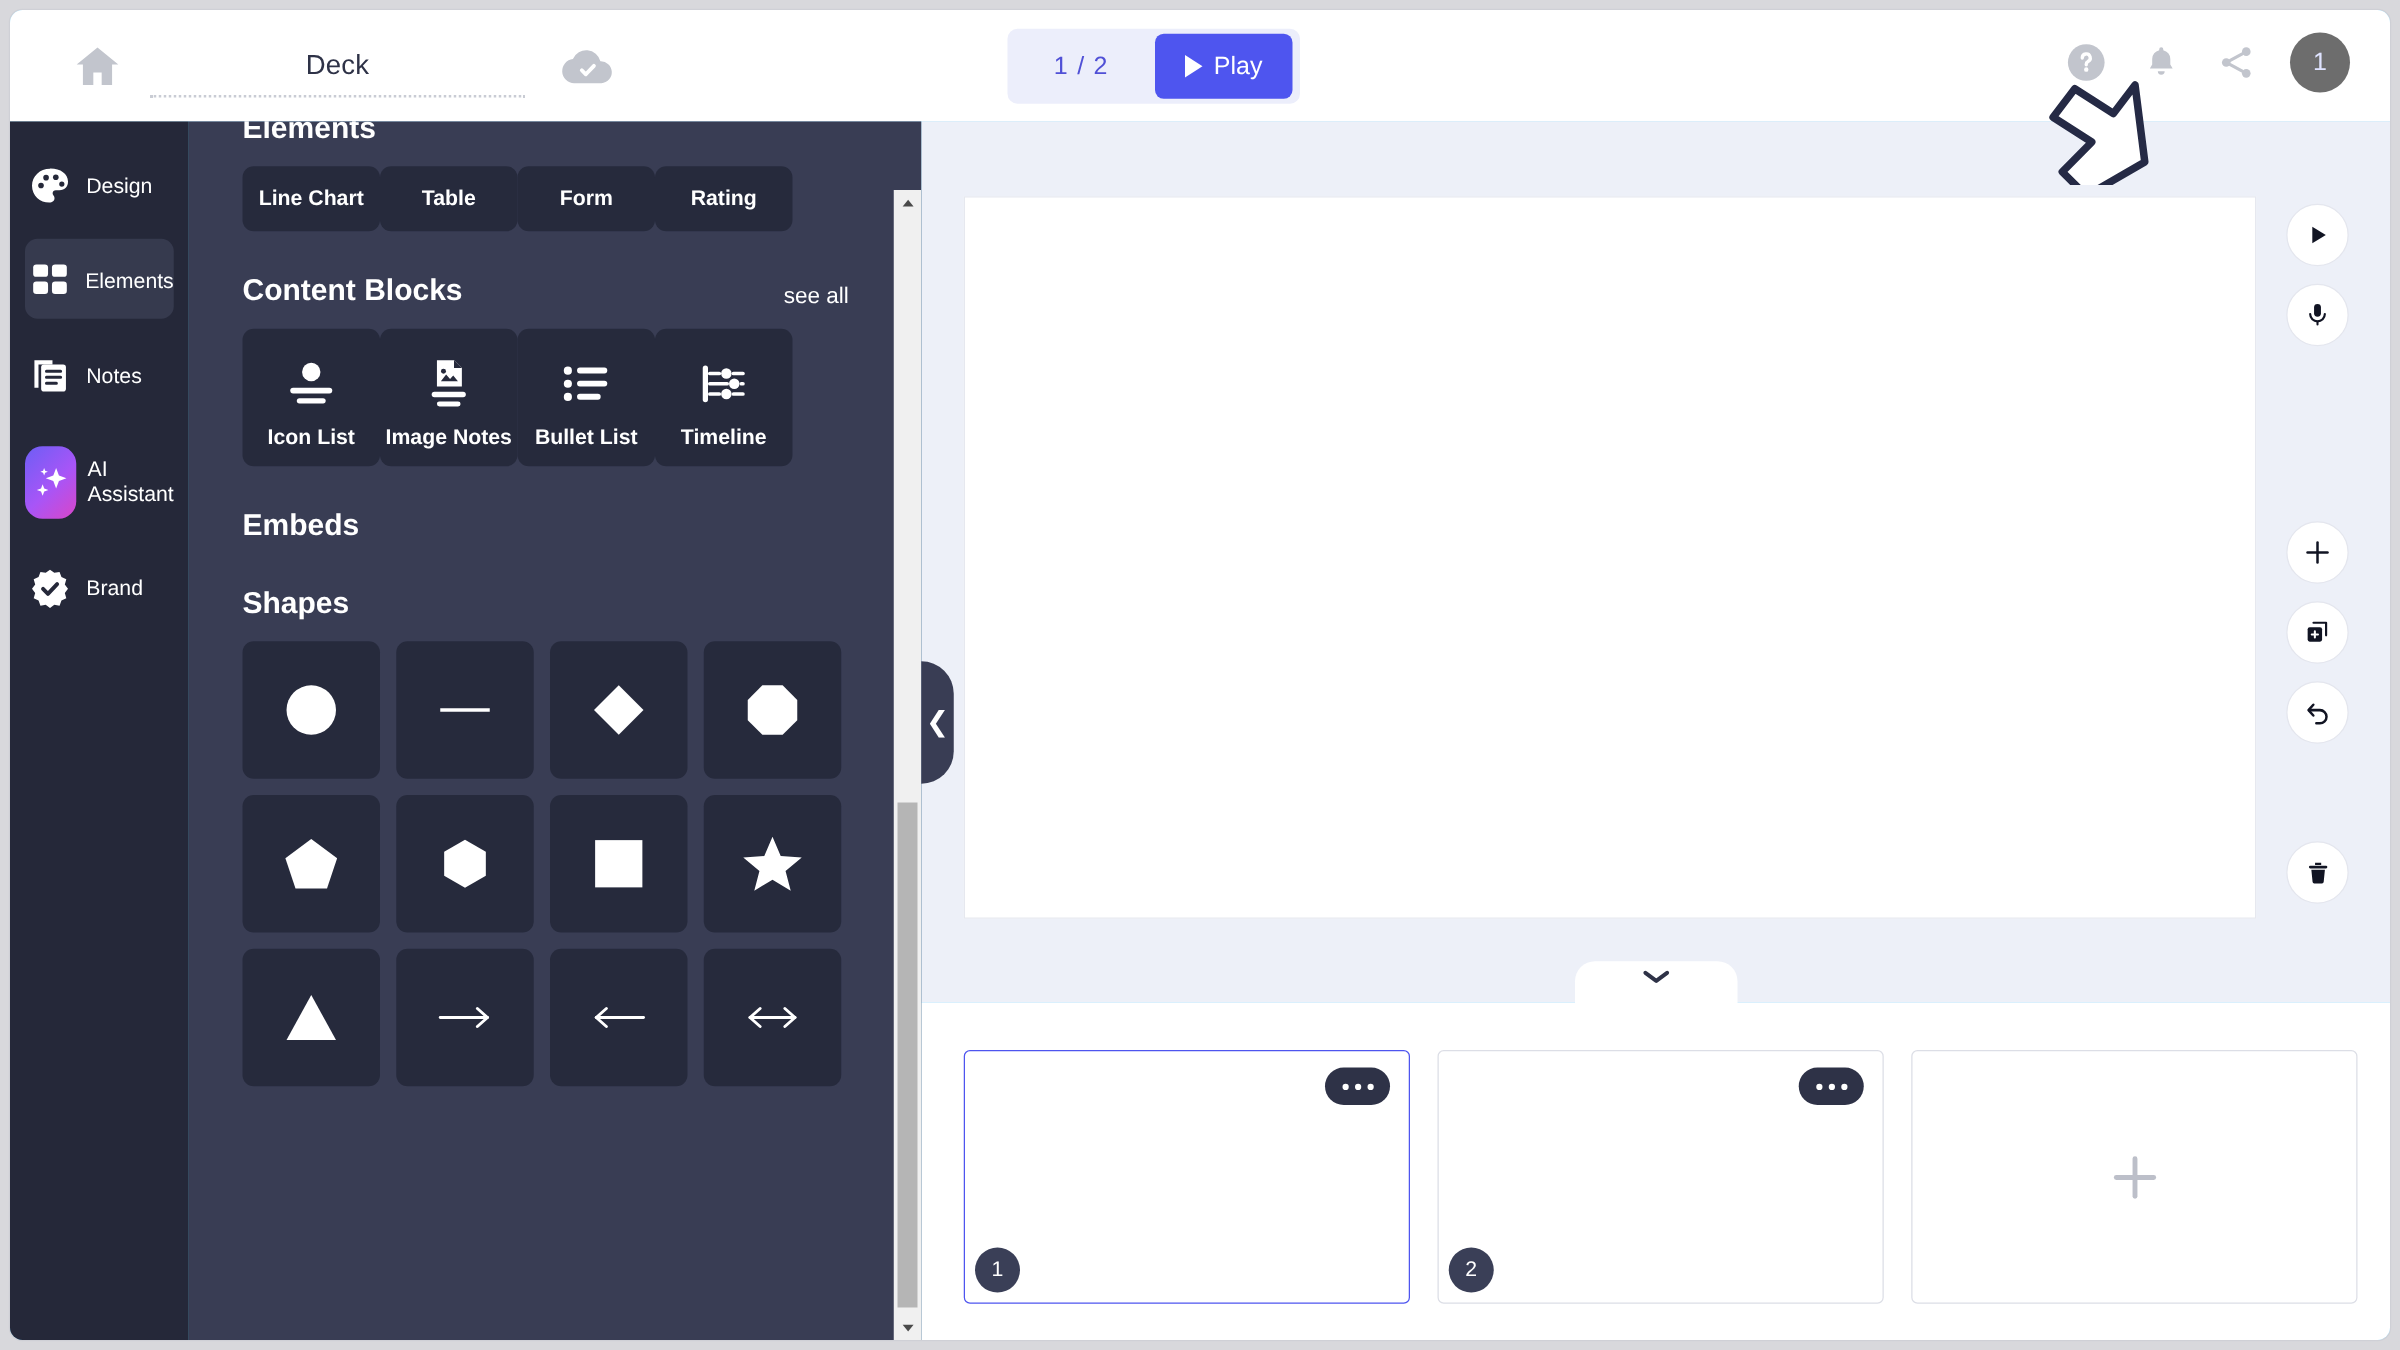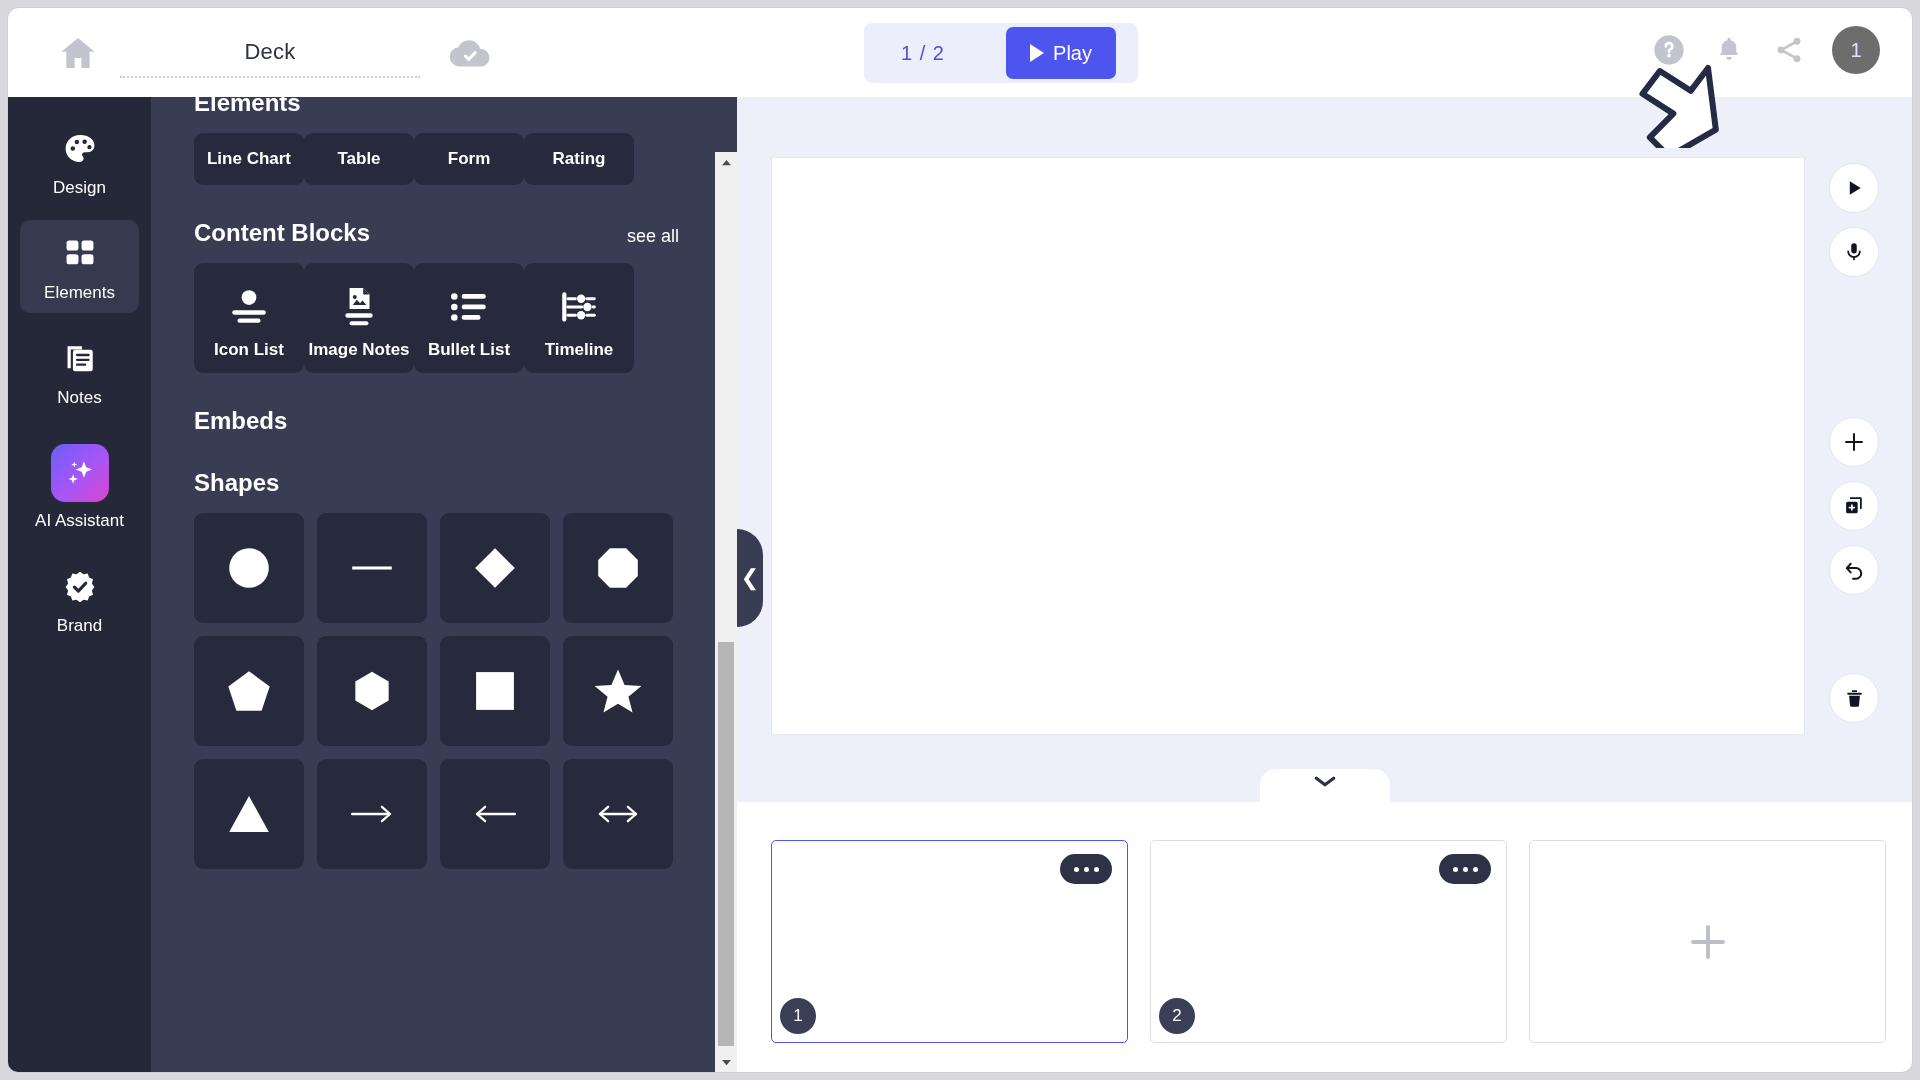--- a/index.html
+++ b/index.html
@@ -40,25 +40,25 @@
   }
   .deck-title {
     font-size: 22px; color: #2e3247; letter-spacing: .2px;
   }
   .cloud-icon {
     position: absolute; left: 440px; top: 26px;
     width: 42px; height: 36px; color: #c2c5cd;
   }
 
   .play-group {
-    position: absolute; left: 856px; top: 15px;
-    height: 60px; width: 274px;
+    position: absolute; left: 798px; top: 15px;
+    height: 60px; width: 234px;
     background: #eceefb;
     border-radius: 8px;
-    display: flex; align-items: center; gap: 24px;
+    display: flex; align-items: center;
   }
   .slide-count {
     width: 118px; text-align: center;
     font-size: 20px; color: #5050d6; letter-spacing: 1px;
   }
   .play-btn {
     width: 110px; height: 52px; margin-right: 0;
     background: #4e55ef; border: none; border-radius: 7px;
     color: #fff; font-size: 20px; font-family: inherit;
     display: flex; align-items: center; justify-content: center; gap: 9px;
@@ -91,21 +91,21 @@
   .rail {
     position: absolute; left: 0; top: 89px;
     width: 143px; bottom: 0;
     background: #252839;
     z-index: 15;
   }
   .rail-item {
     width: 119px; margin: 0 auto 12px;
     padding: 14px 0 10px;
     border-radius: 10px;
-    display: flex; flex-direction: column; align-items: center; gap: 9px;
+    display: flex; flex-direction: row; align-items: center; gap: 9px;
     cursor: pointer;
   }
   .rail-item:first-child { margin-top: 18px; }
   .rail-item.active { background: #363a4e; }
   .rail-ico { width: 40px; height: 40px; color: #fff; display: flex; align-items: center; justify-content: center; }
   .rail-ico.grad {
     width: 58px; height: 58px; border-radius: 14px;
     background: linear-gradient(135deg, #6d5ef5 0%, #a855f7 55%, #d946c8 100%);
   }
   .rail-label { color: #fff; font-size: 17px; }

